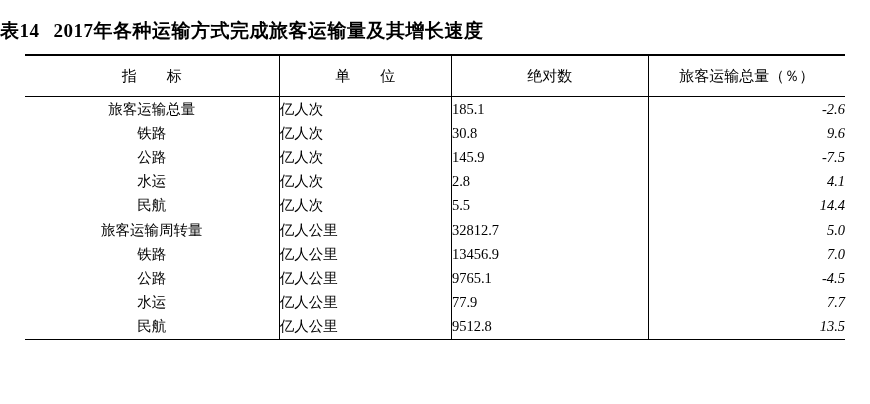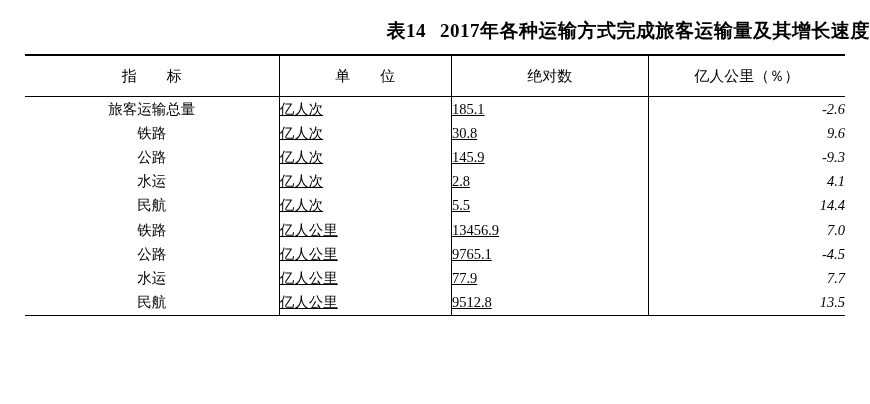--- a/index.html
+++ b/index.html
@@ -14,21 +14,21 @@
     color: #000000;
     overflow: hidden;
   }
   .page {
     position: relative;
     width: 870px;
     height: 404px;
     box-sizing: border-box;
   }
   .table-title {
-    text-align: right;
+    text-align: left;
     font-size: 19px;
     font-weight: bold;
     letter-spacing: 0.5px;
     padding-top: 18px;
     padding-bottom: 10px;
   }
   .table-title .title-num {
     margin-right: 14px;
   }
   .table-wrap {
@@ -59,21 +59,20 @@
   thead th.colsep {
     border-right: 1px solid #000;
     margin-top: 27px;
   }
   tbody td {
     height: 24.2px;
     font-size: 14.5px;
   }
   tbody td.colsep {
     border-right: 1px solid #000;
-    text-decoration: underline;
   }
   td.c-indicator {
     text-align: center;
     padding-left: 0;
   }
   td.c-indicator .lbl {
     display: inline-block;
     text-align: left;
   }
   td.c-unit {
@@ -113,53 +112,59 @@
         <col style="width:24%">
       </colgroup>
       <thead>
         <tr class="rule-top">
           <td colspan="4" style="height:0;line-height:0;font-size:0;"></td>
         </tr>
         <tr>
           <th class="colsep">指　　标</th>
           <th class="colsep">单　　位</th>
           <th class="colsep">绝对数</th>
-          <th>亿人公里（％）</th>
+          <th>旅客运输总量（％）</th>
         </tr>
       </thead>
       <tbody>
         <tr>
           <td class="colsep c-indicator"><span class="lbl">旅客运输总量</span></td>
           <td class="colsep c-unit">亿人次</td>
           <td class="colsep c-abs">185.1</td>
           <td class="c-grow">-2.6</td>
         </tr>
         <tr>
           <td class="colsep c-indicator"><span class="lbl">铁路</span></td>
           <td class="colsep c-unit">亿人次</td>
           <td class="colsep c-abs">30.8</td>
           <td class="c-grow">9.6</td>
         </tr>
         <tr>
           <td class="colsep c-indicator"><span class="lbl">公路</span></td>
           <td class="colsep c-unit">亿人次</td>
           <td class="colsep c-abs">145.9</td>
-          <td class="c-grow">-9.3</td>
+          <td class="c-grow">-7.5</td>
         </tr>
         <tr>
           <td class="colsep c-indicator"><span class="lbl">水运</span></td>
           <td class="colsep c-unit">亿人次</td>
           <td class="colsep c-abs">2.8</td>
           <td class="c-grow">4.1</td>
         </tr>
         <tr>
           <td class="colsep c-indicator"><span class="lbl">民航</span></td>
           <td class="colsep c-unit">亿人次</td>
           <td class="colsep c-abs">5.5</td>
           <td class="c-grow">14.4</td>
+        </tr>
+        <tr>
+          <td class="colsep c-indicator"><span class="lbl">旅客运输周转量</span></td>
+          <td class="colsep c-unit">亿人公里</td>
+          <td class="colsep c-abs">32812.7</td>
+          <td class="c-grow">5.0</td>
         </tr>
         <tr>
           <td class="colsep c-indicator"><span class="lbl">铁路</span></td>
           <td class="colsep c-unit">亿人公里</td>
           <td class="colsep c-abs">13456.9</td>
           <td class="c-grow">7.0</td>
         </tr>
         <tr>
           <td class="colsep c-indicator"><span class="lbl">公路</span></td>
           <td class="colsep c-unit">亿人公里</td>

